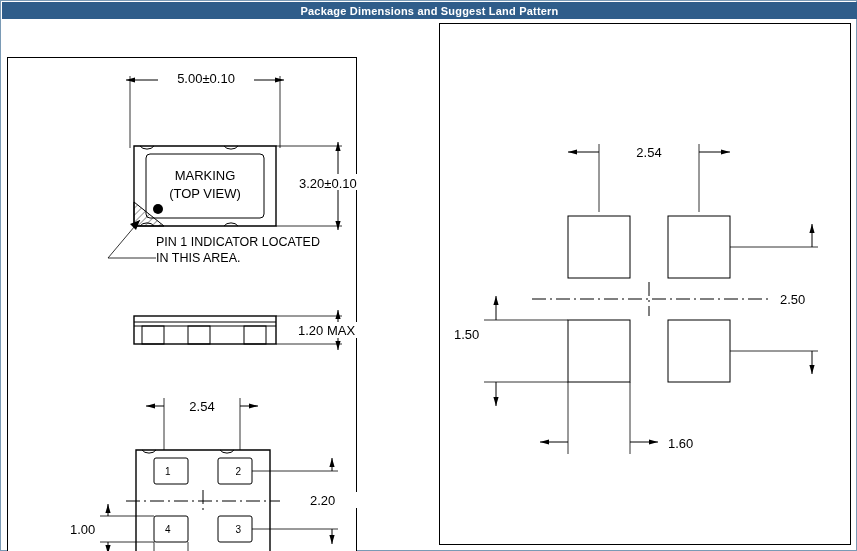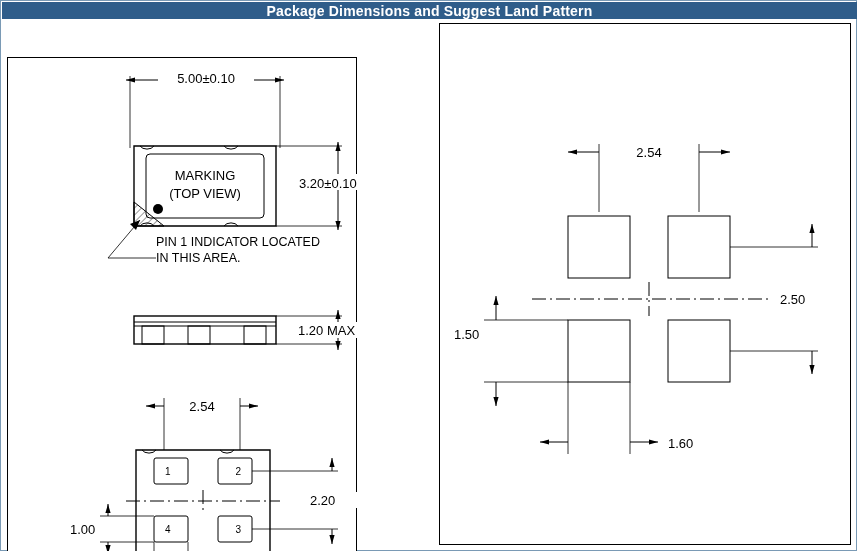--- a/index.html
+++ b/index.html
@@ -5,21 +5,21 @@
   html,body{margin:0;padding:0;background:#ffffff;}
   body{font-family:"Liberation Sans", sans-serif;}
   #page{
     position:relative;width:857px;height:551px;background:#ffffff;
     box-sizing:border-box;border:1px solid #7a9ab5;
   }
   
   #title-bar{
     position:absolute;left:1px;top:1px;width:855px;height:17px;
     background:#2f5d8a;color:#ffffff;
-    font-size:14px;font-weight:bold;
+    font-size:11px;font-weight:bold;
     display:flex;align-items:center;justify-content:center;
     letter-spacing:0.2px;
   }
   
   #panel-left{
     position:absolute;left:6px;top:18px;width:350px;height:522px;
     border:1px solid #000000;background:#ffffff;box-sizing:border-box;margin-top:38px;
   }
   #panel-right{
     position:absolute;left:438px;top:22px;width:412px;height:522px;

